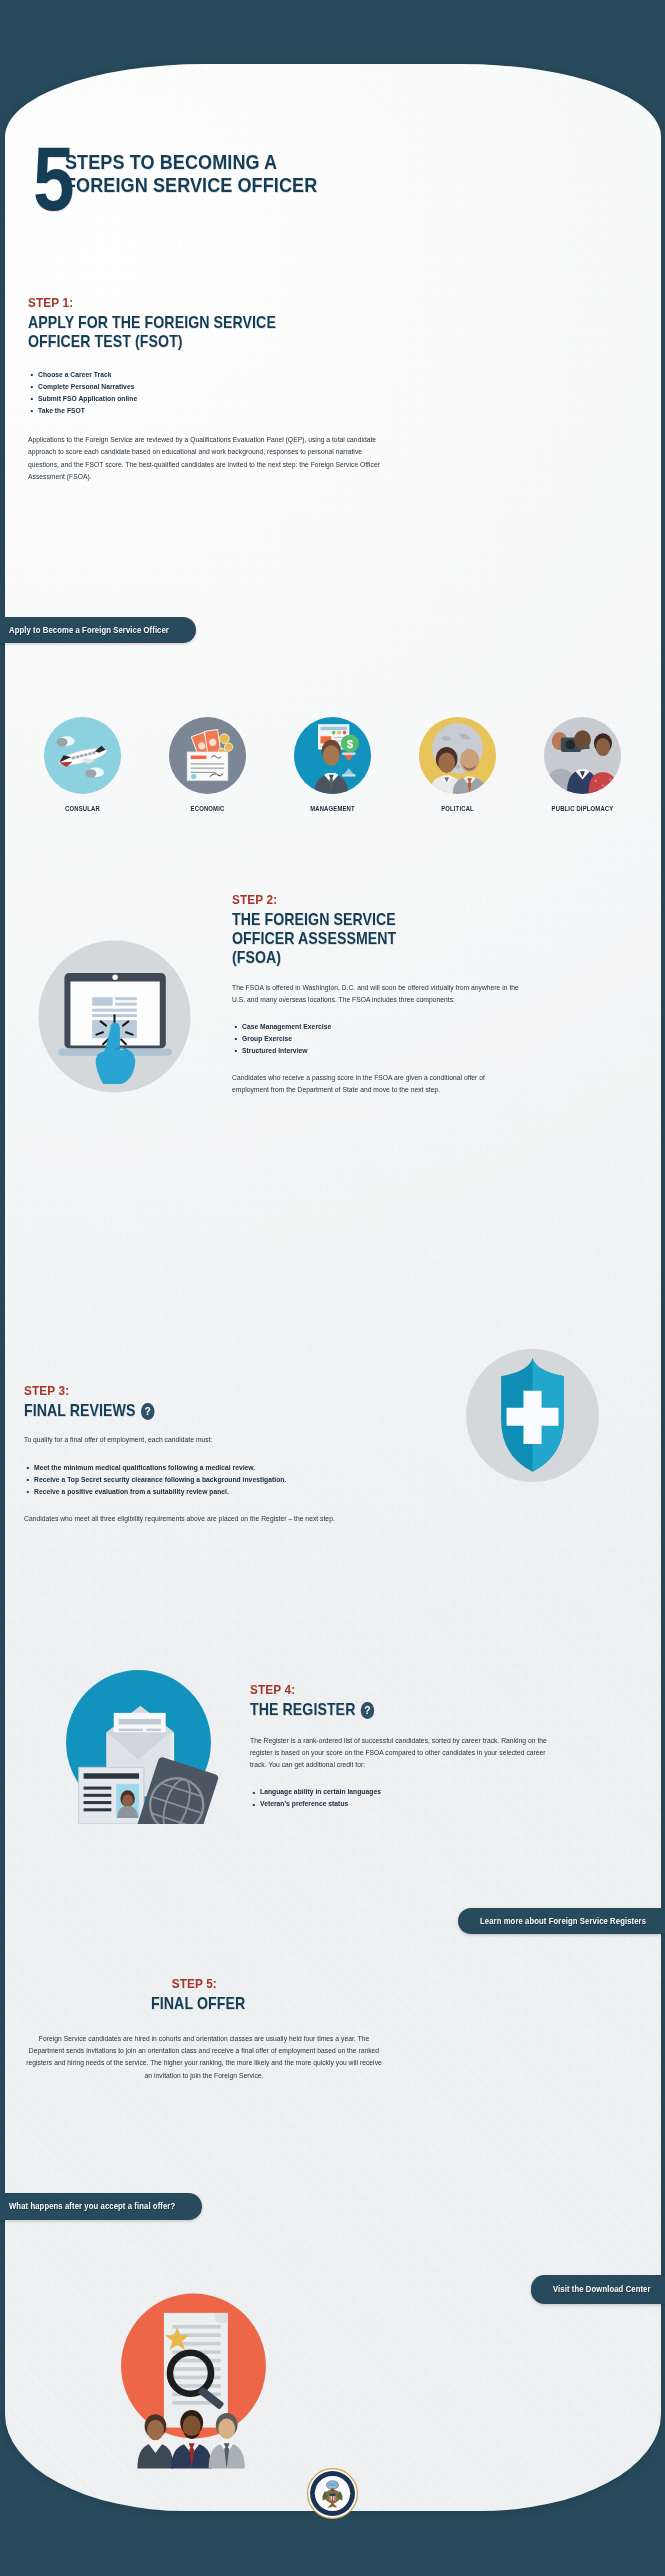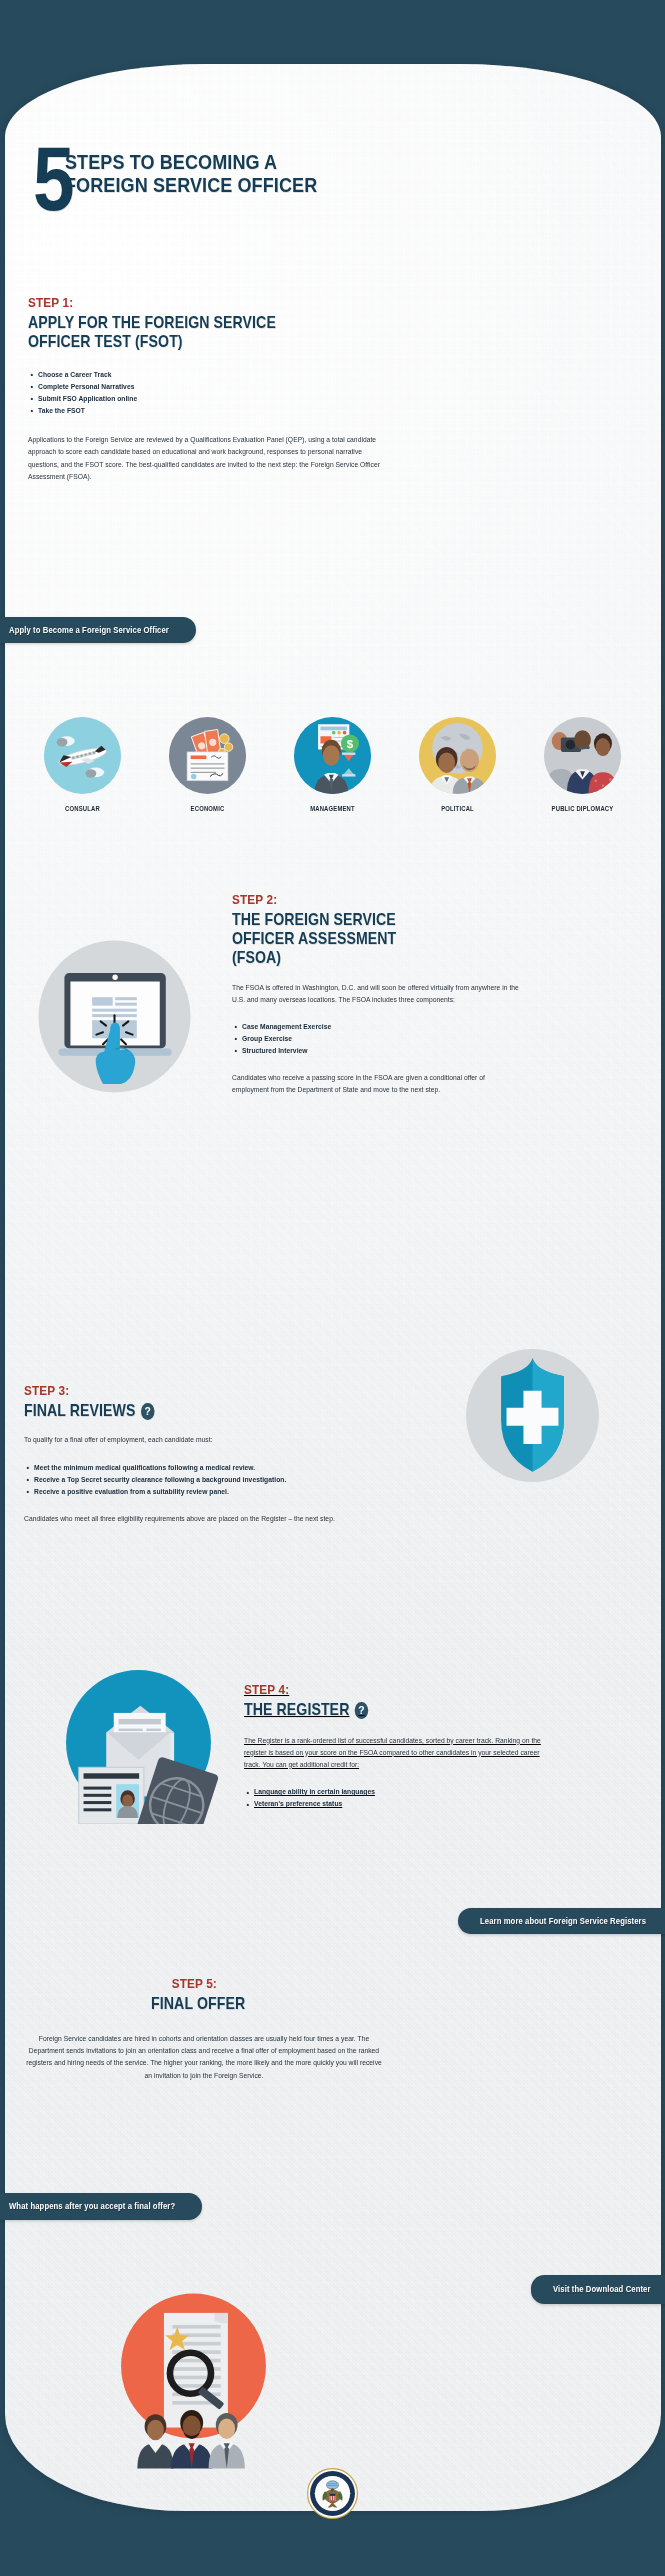--- a/index.html
+++ b/index.html
@@ -493,21 +493,21 @@
         <g stroke="#8A929A" stroke-width="3" fill="none">
           <ellipse cx="204" cy="238" rx="18" ry="44"></ellipse>
           <line x1="160" y1="238" x2="248" y2="238"></line>
           <line x1="168" y1="212" x2="240" y2="212"></line>
           <line x1="168" y1="264" x2="240" y2="264"></line>
         </g>
       </g>
     </svg>
   </div>
 
-  <div class="layer" style="left:244px; top:1682px; width:339px;text-decoration:underline;">
+  <div class="layer" style="left:250px; top:1682px; width:339px;">
     <div class="step-kicker">STEP 4:</div>
     <div class="step-title" style="display:flex; align-items:center;">
       <span>THE REGISTER</span>
       <span class="qmark">?</span>
     </div>
     <div class="body-text" style="margin-top:14.5px; width:315px;">The Register is a rank-ordered list of successful candidates, sorted by career track.  Ranking on the register is based on your score on the FSOA compared to other candidates in your selected career track.  You can get additional credit for:</div>
     <ul class="bullets" style="margin-top:15.7px;">
       <li>Language ability in certain languages</li>
       <li>Veteran's preference status</li>
     </ul>

